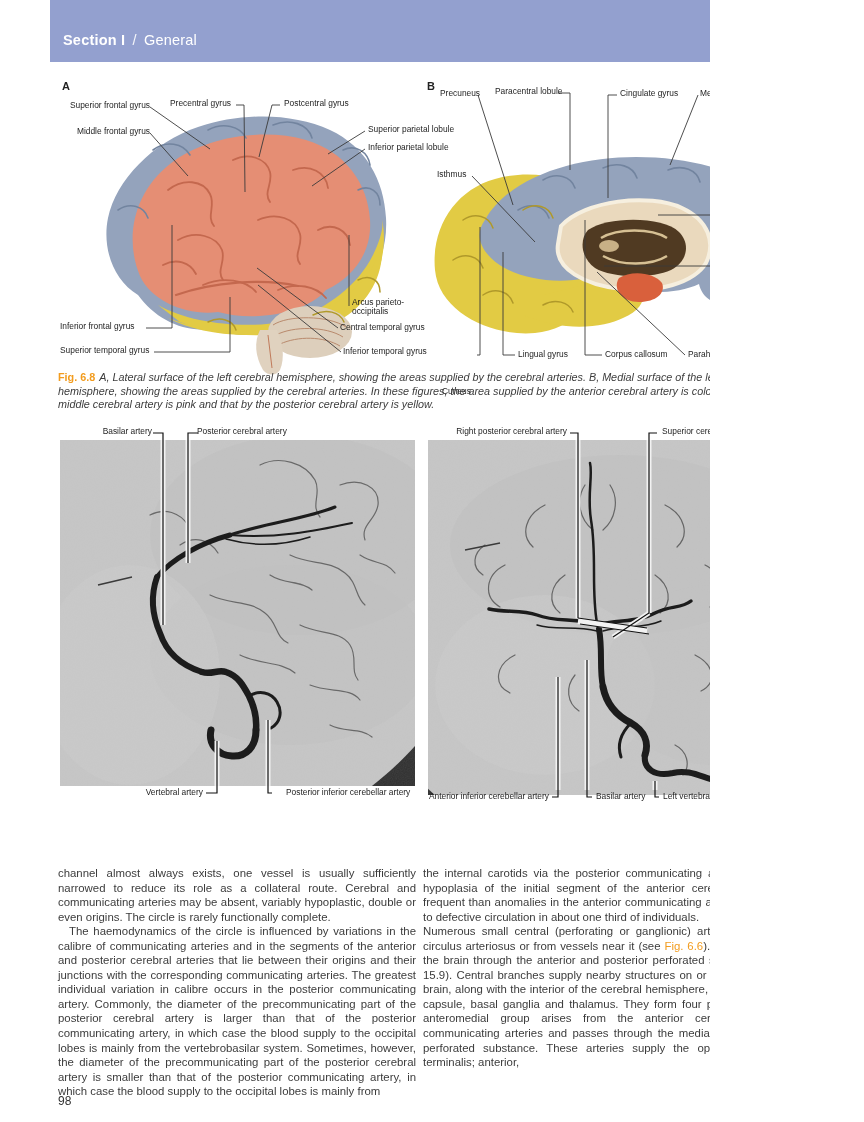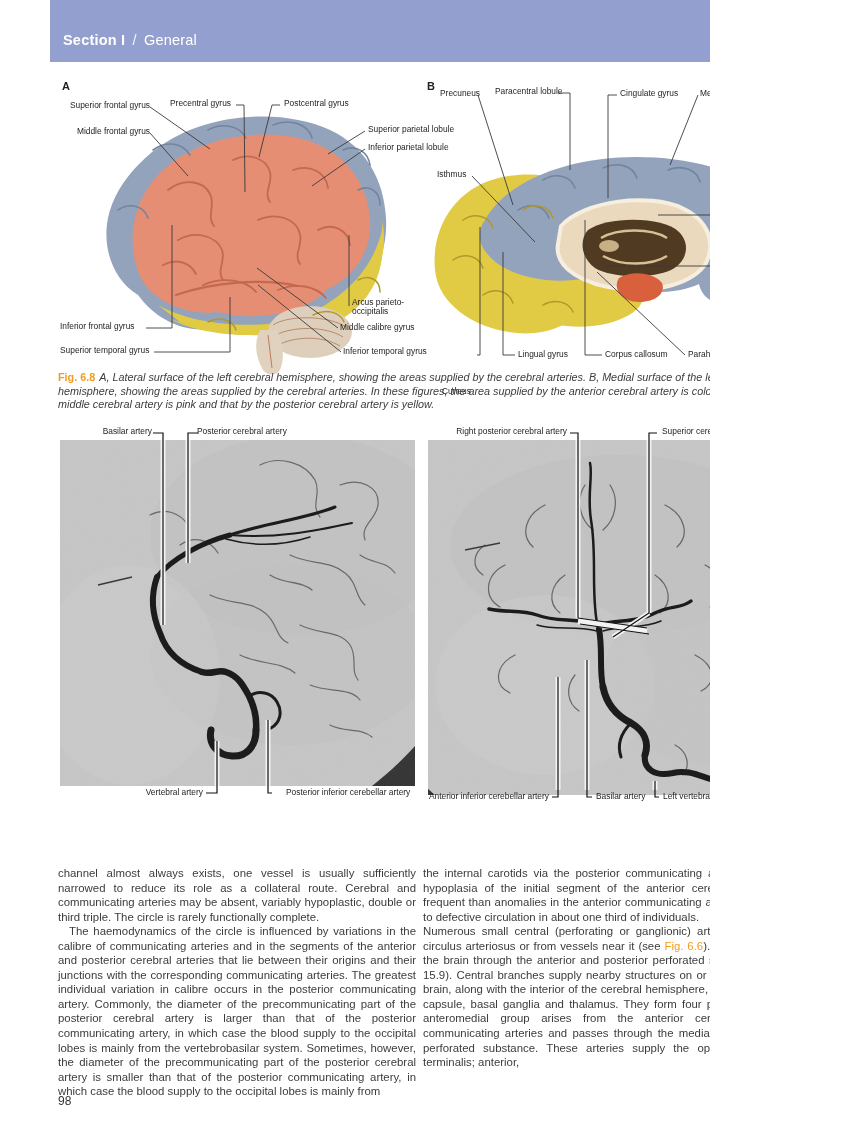--- a/index.html
+++ b/index.html
@@ -112,21 +112,21 @@
     <div class="pletter" style="left:4px; top:0;">A</div>
     <div class="dlabel r" style="left:2px; top:21px; width:90px;">Superior frontal gyrus</div>
     <div class="dlabel" style="left:112px; top:19px;">Precentral gyrus</div>
     <div class="dlabel" style="left:226px; top:19px;">Postcentral gyrus</div>
     <div class="dlabel" style="left:310px; top:45px;">Superior parietal lobule</div>
     <div class="dlabel" style="left:310px; top:63px;">Inferior parietal lobule</div>
     <div class="dlabel r" style="left:2px; top:47px; width:90px;">Middle frontal gyrus</div>
     <div class="dlabel" style="left:2px; top:242px;">Inferior frontal gyrus</div>
     <div class="dlabel" style="left:2px; top:266px;">Superior temporal gyrus</div>
     <div class="dlabel wrap" style="left:294px; top:218px; width:62px;">Arcus parieto-occipitalis</div>
-    <div class="dlabel" style="left:282px; top:243px;">Middle calibre gyrus</div>
+    <div class="dlabel" style="left:282px; top:243px;">Central temporal gyrus</div>
     <div class="dlabel" style="left:285px; top:267px;">Inferior temporal gyrus</div>
   </div>
 
   <div class="panel" style="left:423px; top:80px; width:394px; height:296px;">
     <svg width="394" height="296" viewBox="0 0 394 296">
 
       <path d="M12,190 C8,148 32,110 72,99 C108,89 143,96 162,115 C180,132 188,158 181,188 C174,222 150,249 112,253 C70,257 16,233 12,190 Z" fill="#e2cb44"></path>
       <path d="M100,235 C140,252 180,248 200,238 C215,232 222,222 220,212 L180,200 L120,215 Z" fill="#e2cb44"></path>
 
       <path d="M62,140 C86,97 152,77 213,77 C273,77 331,94 345,126 C355,150 347,173 326,182 C339,197 333,217 312,223 C295,228 279,219 276,204 C249,217 199,214 164,198 C129,205 88,198 68,178 C54,164 54,151 62,140 Z" fill="#94a3bc"></path>
@@ -325,21 +325,21 @@
     </svg>
     <div class="dlabel r" style="left:10px; top:2px; width:132px;">Right posterior cerebral artery</div>
     <div class="dlabel" style="left:237px; top:2px;">Superior cerebellar artery</div>
     <div class="dlabel r" style="left:0px; top:367px; width:124px;">Anterior inferior cerebellar artery</div>
     <div class="dlabel" style="left:171px; top:367px;">Basilar artery</div>
     <div class="dlabel" style="left:238px; top:367px;">Left vertebral artery</div>
   </div>
 
 
   <div class="col" style="left:58px; top:866px; width:358px;">
-    <p>channel almost always exists, one vessel is usually sufficiently narrowed to reduce its role as a collateral route. Cerebral and communicating arteries may be absent, variably hypoplastic, double or third triple. The circle is rarely functionally complete.</p>
+    <p>channel almost always exists, one vessel is usually sufficiently narrowed to reduce its role as a collateral route. Cerebral and communicating arteries may be absent, variably hypoplastic, double or even origins. The circle is rarely functionally complete.</p>
     <p class="indent">The haemodynamics of the circle is influenced by variations in the calibre of communicating arteries and in the segments of the anterior and posterior cerebral arteries that lie between their origins and their junctions with the corresponding communicating arteries. The greatest individual variation in calibre occurs in the posterior communicating artery. Commonly, the diameter of the precommunicating part of the posterior cerebral artery is larger than that of the posterior communicating artery, in which case the blood supply to the occipital lobes is mainly from the vertebrobasilar system. Sometimes, however, the diameter of the precommunicating part of the posterior cerebral artery is smaller than that of the posterior communicating artery, in which case the blood supply to the occipital lobes is mainly from</p>
   </div>
 
   <div class="col" style="left:423px; top:866px; width:394px;">
     <p>the internal carotids via the posterior communicating arteries. Agenesis or hypoplasia of the initial segment of the anterior cerebral artery is more frequent than anomalies in the anterior communicating artery and contributes to defective circulation in about one third of individuals.</p>
     <p><span>Numerous small central (perforating or ganglionic) arteries arise from the circulus arteriosus or from vessels near it (see </span><span class="figref">Fig. 6.6</span><span>). Many of these enter the brain through the anterior and posterior perforated substances (see Fig. 15.9). Central branches supply nearby structures on or near the base of the brain, along with the interior of the cerebral hemisphere, including the internal capsule, basal ganglia and thalamus. They form four principal groups. The anteromedial group arises from the anterior cerebral and anterior communicating arteries and passes through the medial part of the anterior perforated substance. These arteries supply the optic chiasma; lamina terminalis; anterior,</span></p>
   </div>
 
   <div class="pagenum">98</div>
 

